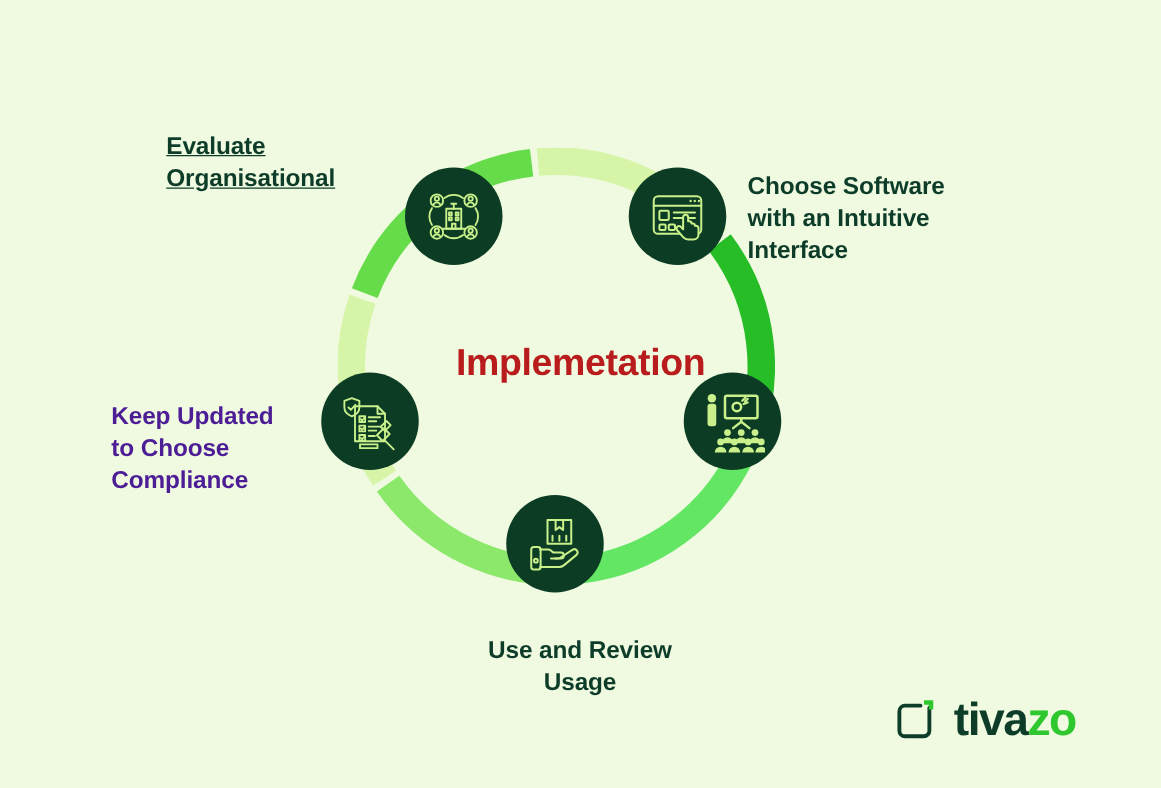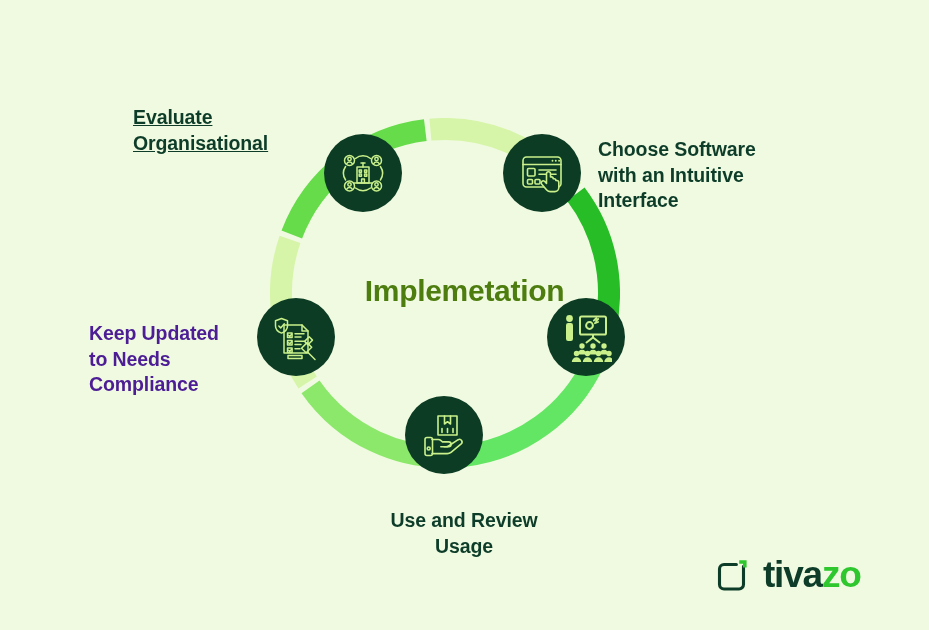--- a/index.html
+++ b/index.html
@@ -72,20 +72,21 @@
   #label-training      { left: 641px; top: 302px;  width: 230px; }
   #label-compliance    { left: 89px;  top: 308px;  width: 210px; }
   #label-usage         { left: 355px; top: 508px;  width: 218px; }
 
   
   .logo {
     position: absolute;
     left: 714px;
     top: 556px;
     display: flex;
+    align-items: center;
     gap: 11px;
   }
   .logo-mark { width: 38px; height: 38px; display: block; }
   .logo-text {
     font-size: 37px;
     font-weight: bold;
     letter-spacing: -1.2px;
     line-height: 1;
     white-space: nowrap;
   }
@@ -103,21 +104,21 @@
         <path d="M 160.4213353139036 11.649265272633784 A 164 164 0 0 1 302.63187635826745 72.0140585455086" id="seg0" stroke="#d6f5a8"></path>
         <path id="seg1" d="M 305.8037643273375 76.07389000977366 A 164 164 0 0 1 325.850725560765 239.34328712298407" stroke="#27bd27"></path>
         <path id="seg2" d="M 323.75521834380027 244.04987339226852 A 164 164 0 0 1 194.7024415688822 337.81220407642905" stroke="#63e663"></path>
         <path id="seg3" d="M 189.57866468609643 338.3507347273662 A 164 164 0 0 1 40.495092356701406 268.83192324506473" stroke="#8ce86b"></path>
         <path id="seg4" d="M 37.614130474248014 264.5607216063663 A 164 164 0 0 1 20.028378406164933 121.33626456742695" stroke="#d6f5a8"></path>
         <path id="seg5" d="M 21.790466211351145 116.4949681115815 A 164 164 0 0 1 155.29755843111792 12.187795923570945" stroke="#66dc4a"></path>
       </g>
     </svg>
   </div>
 
-  <div class="center-title" style="color: #4d7c0f;">Implemetation</div>
+  <div class="center-title" style="color: #b91c1c;">Implemetation</div>
 
   <div class="node" id="node-evaluate" style="left: 324px; top: 134px; width: 78px; height: 78px; background: rgb(12, 61, 36);">
     <span>
       <svg width="50" height="50" viewBox="0 0 50 50" fill="none" stroke="#c9f08a" stroke-width="1.5" stroke-linecap="round" stroke-linejoin="round">
 
         <rect x="19" y="19" width="12" height="16"></rect>
         <path d="M25 19 V15"></path>
         <path d="M23 15 h4"></path>
         <rect x="21.2" y="22" width="2.2" height="2.2"></rect>
         <rect x="26.6" y="22" width="2.2" height="2.2"></rect>
@@ -257,21 +258,21 @@
 
   <div class="label" id="label-choose" style="color: rgb(13, 61, 41);">
     <div>Choose Software</div>
     <div>with an Intuitive</div>
     <div>Interface</div>
   </div>
 
 
   <div class="label" id="label-compliance" style="color: #4c1d95; margin-top: 13px;">
     <div>Keep Updated</div>
-    <div>to Needs</div>
+    <div>to Choose</div>
     <div>Compliance</div>
   </div>
 
   <div class="label center-align" id="label-usage" style="color: rgb(13, 61, 41);">
     <div>Use and Review</div>
     <div>Usage</div>
   </div>
 
   <div class="logo">
     <span class="logo-mark-wrap">

